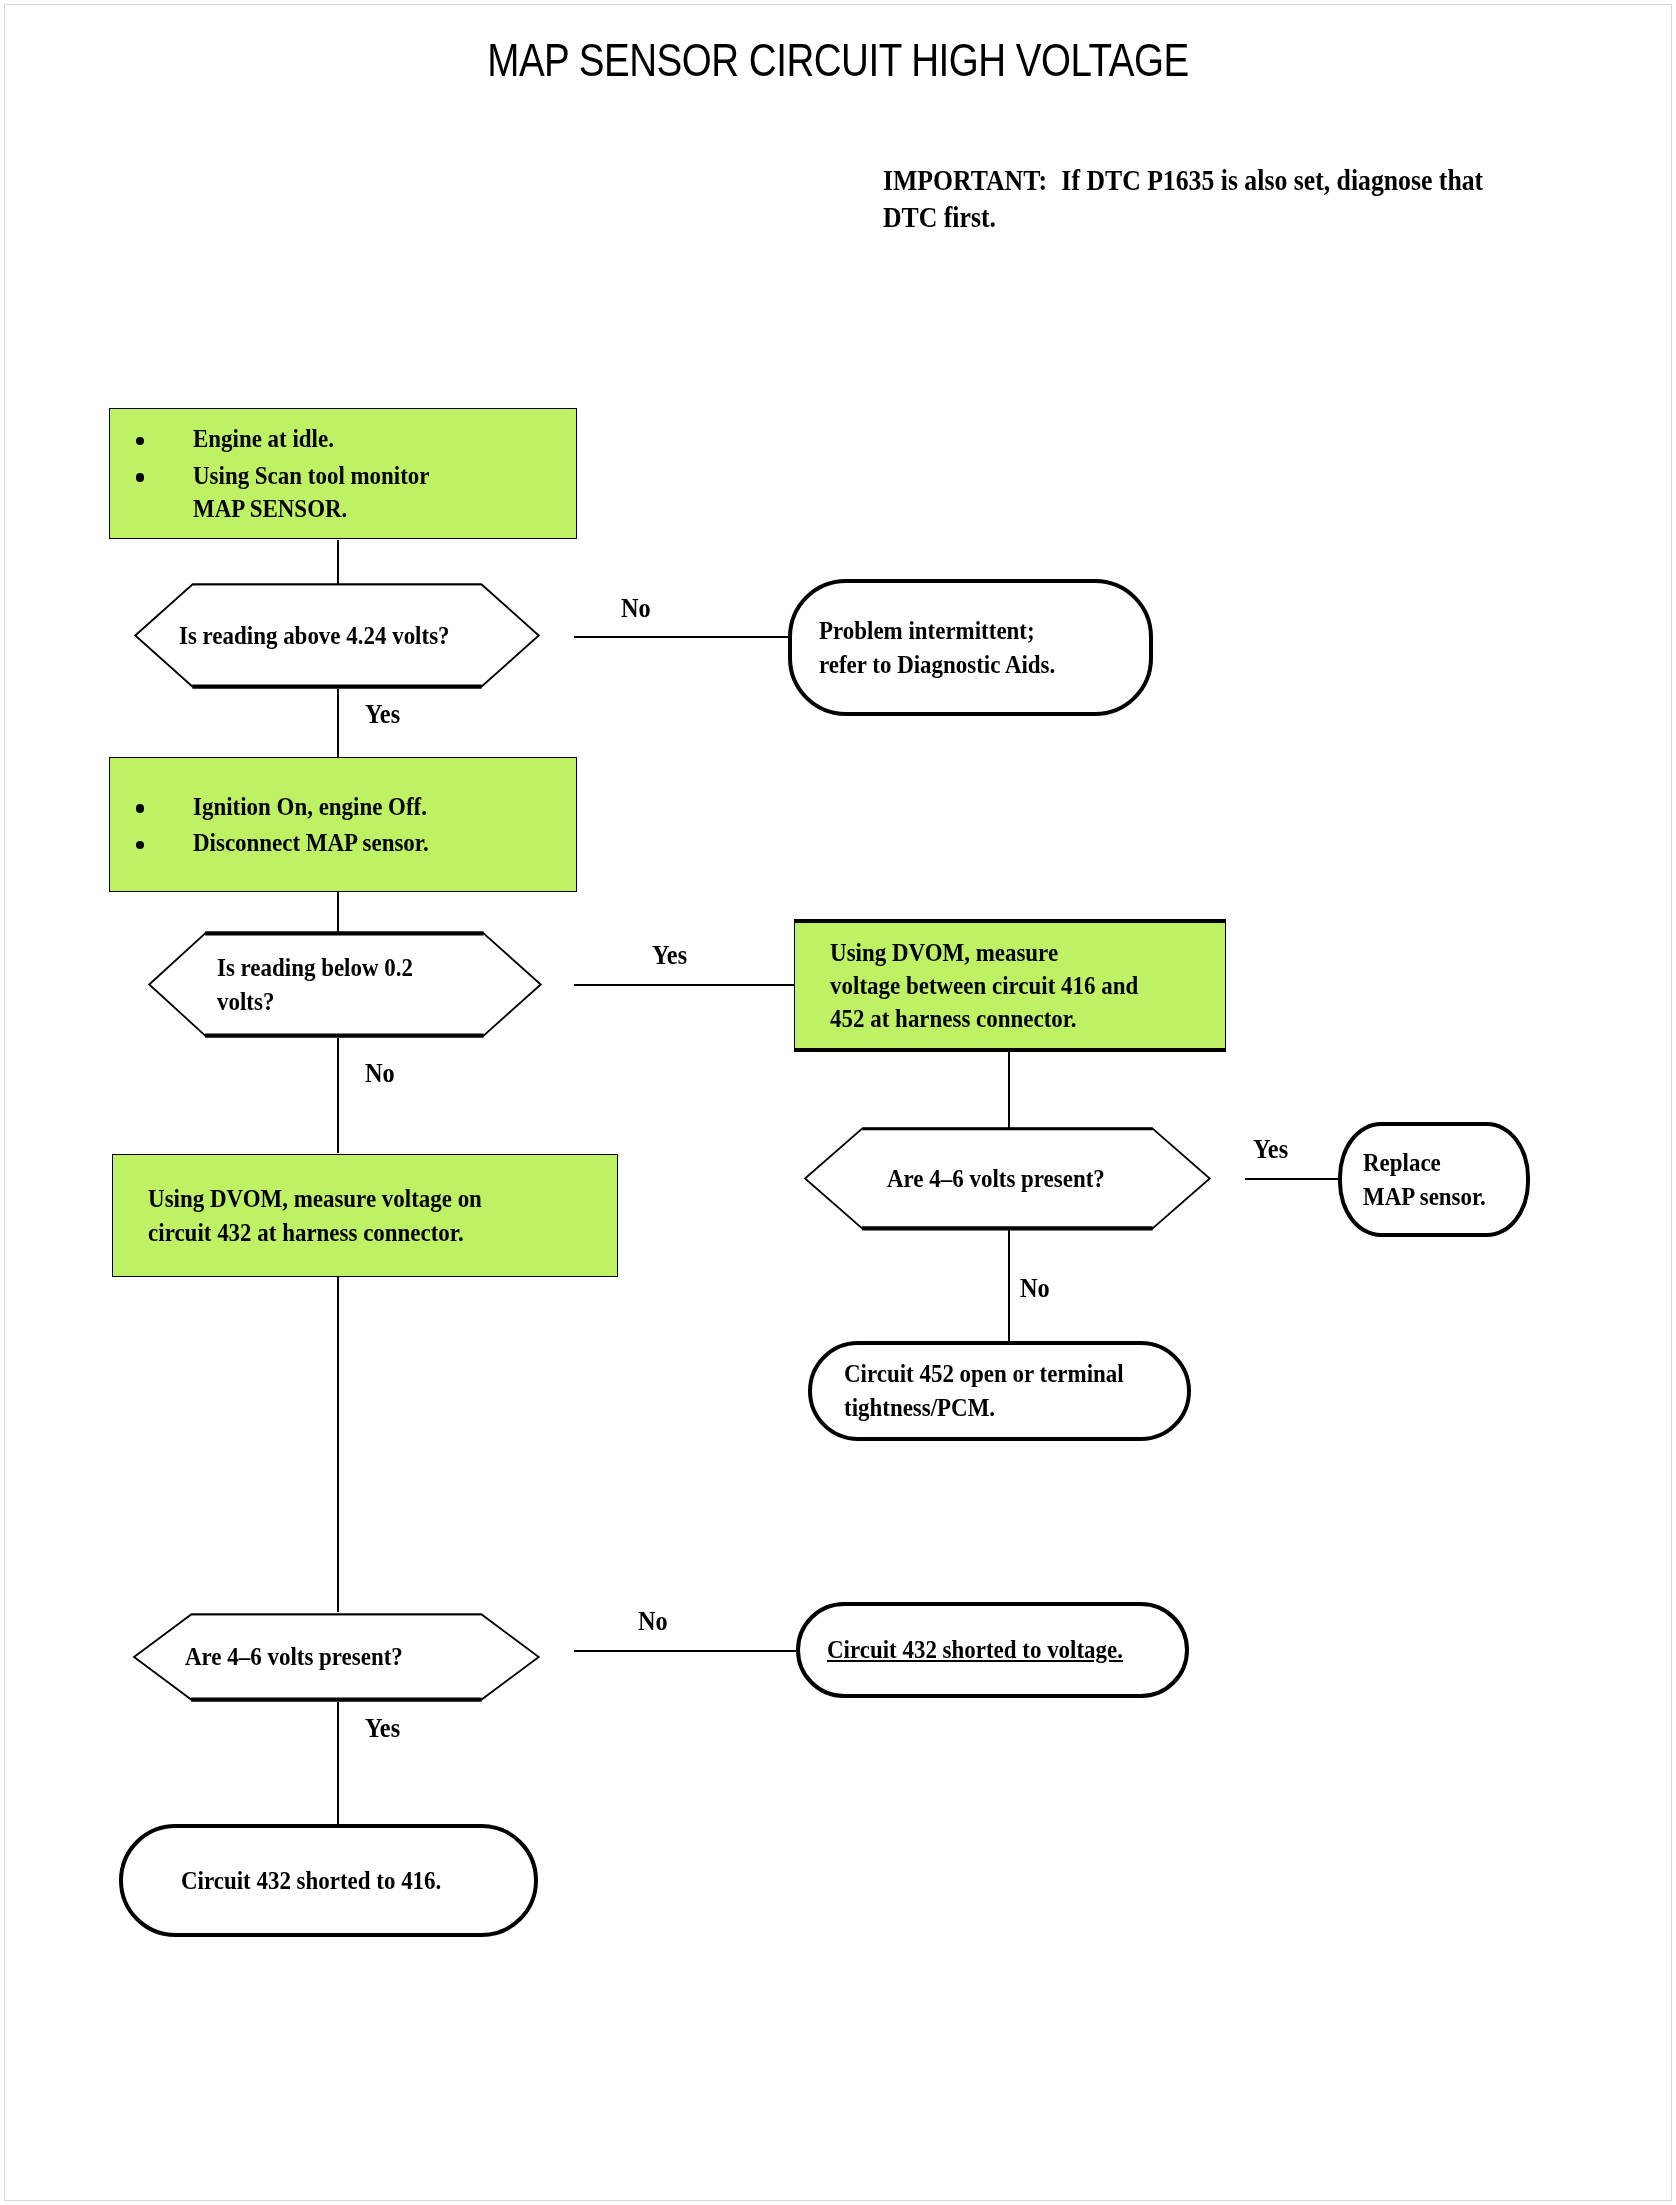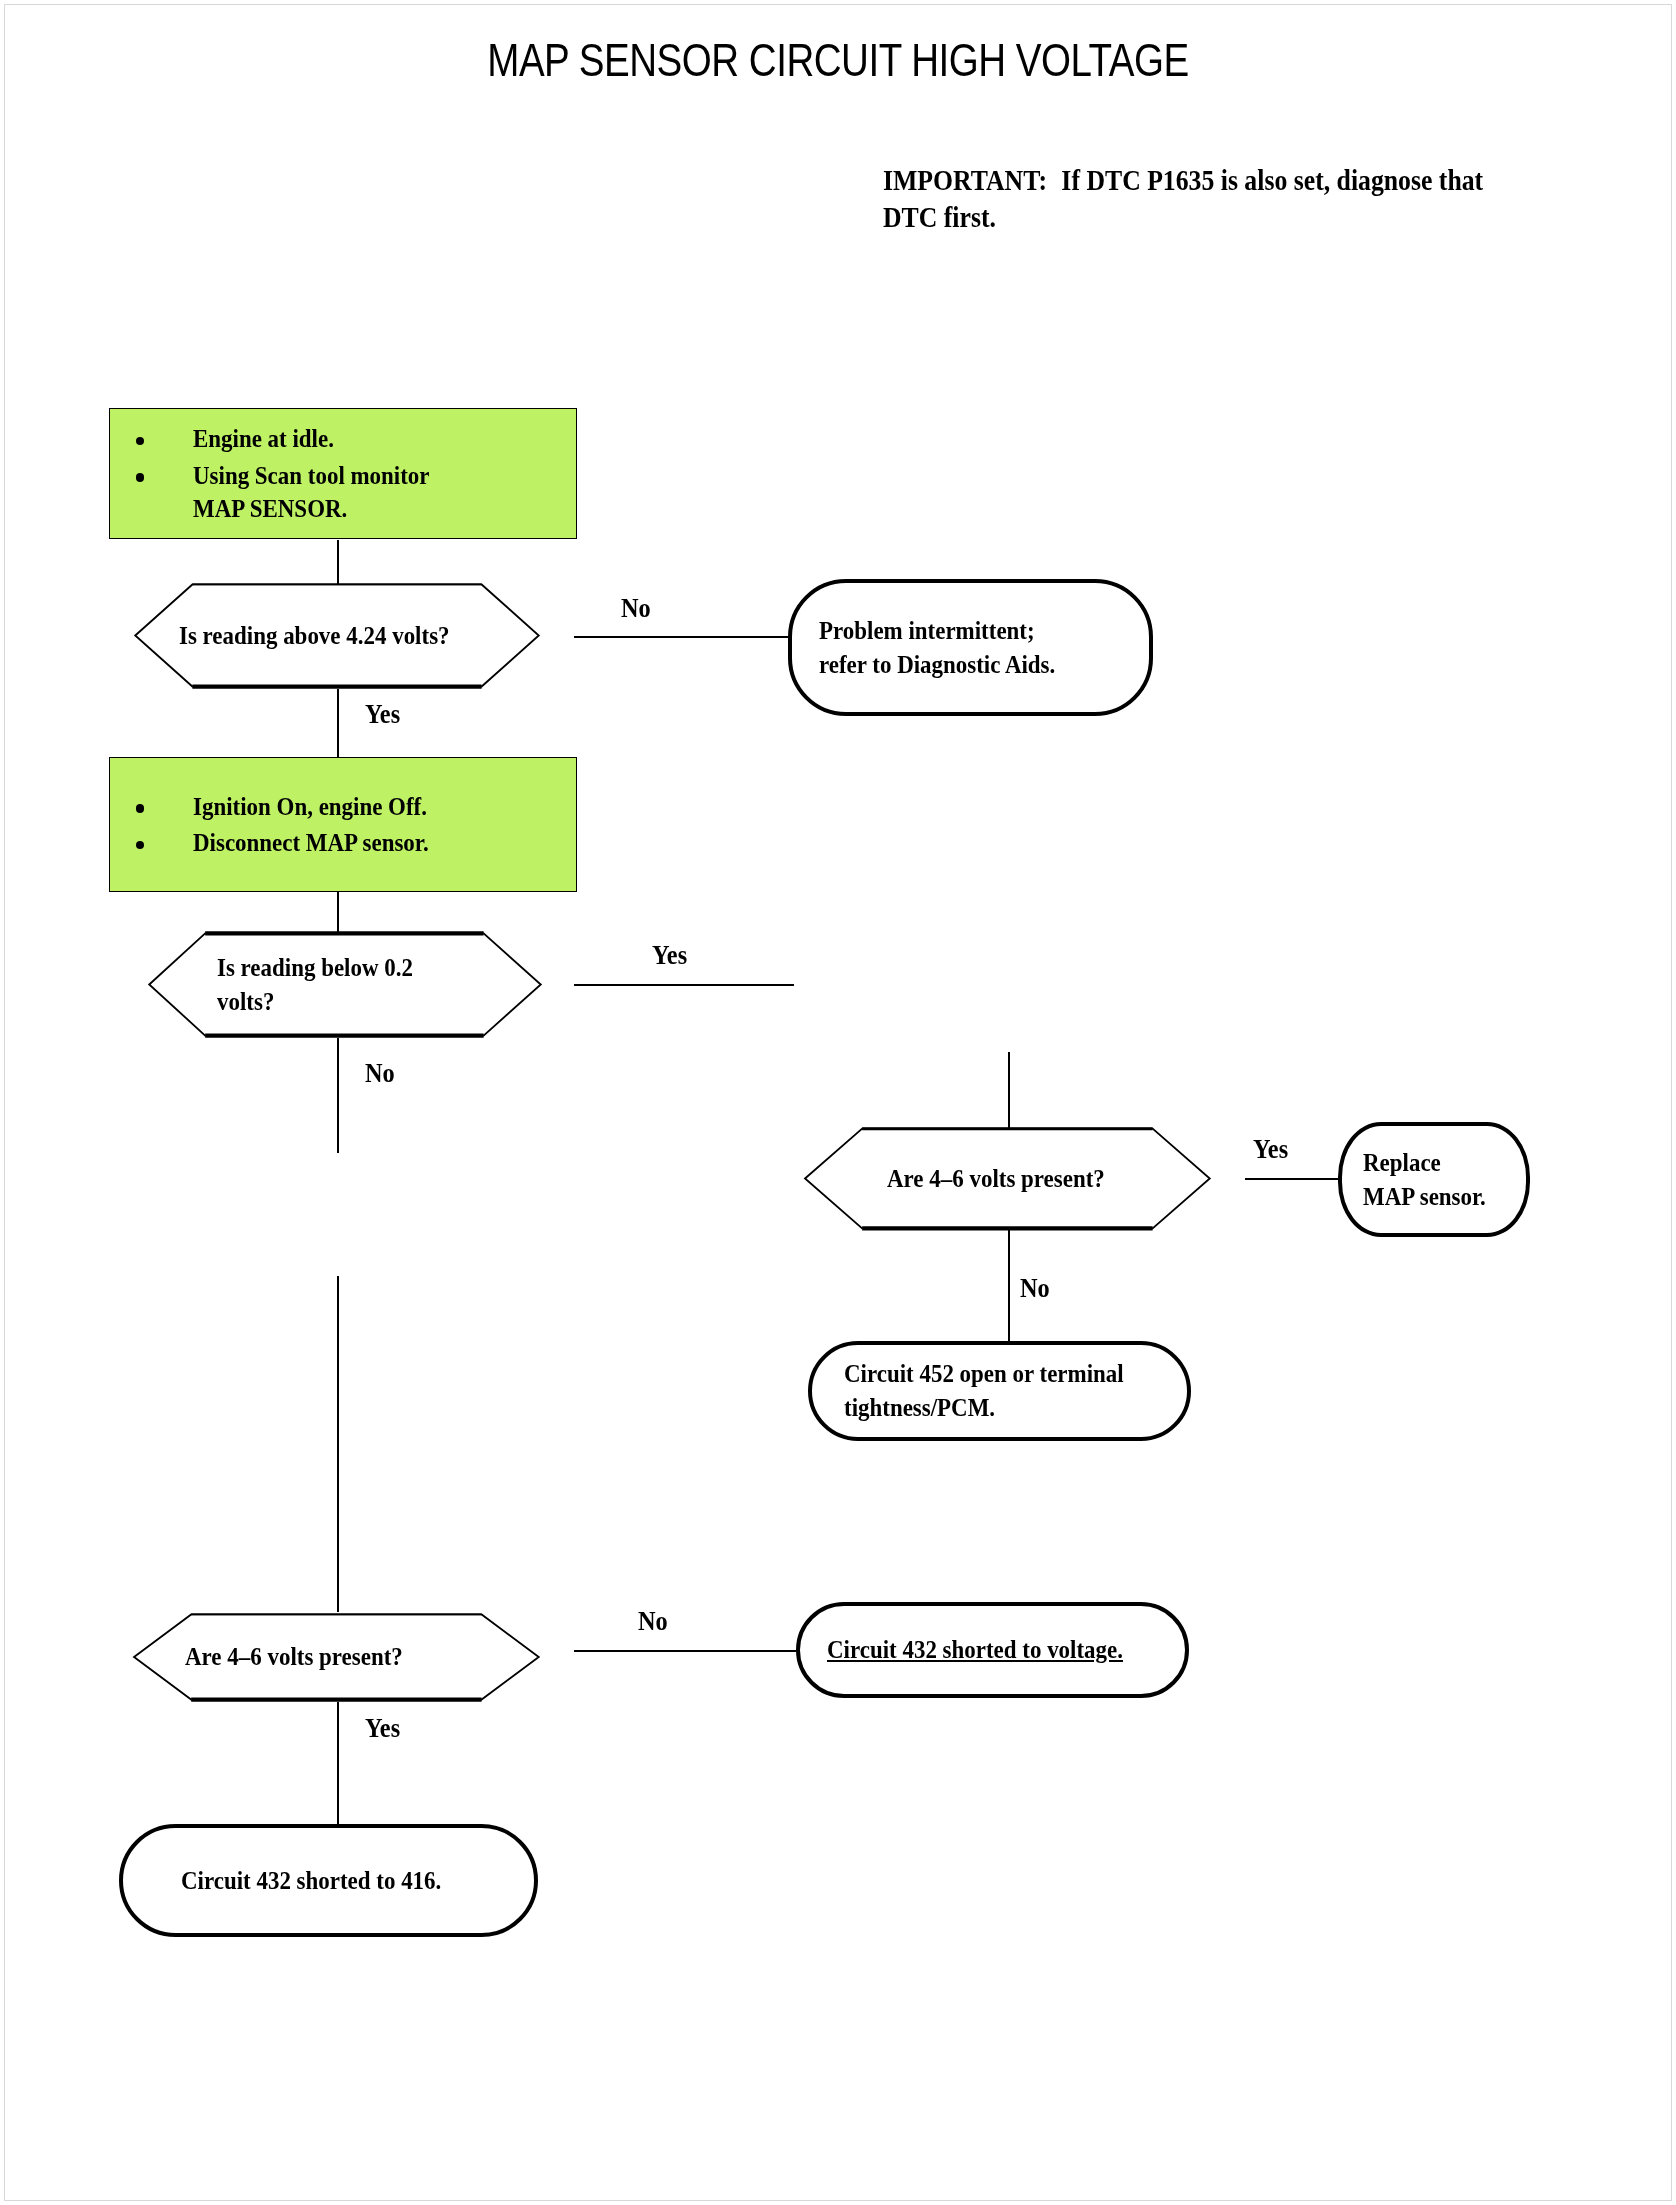--- a/index.html
+++ b/index.html
@@ -292,20 +292,27 @@
       <polygon points="56,88 148,4 606,4 700,88 606,172 148,172" fill="#ffffff" stroke="#000000" stroke-width="3"></polygon>
       <line x1="148" y1="172" x2="606" y2="172" stroke="#000000" stroke-width="7"></line>
       <line x1="148" y1="4" x2="606" y2="4" stroke="#000000" stroke-width="7"></line>
     </svg>
     <div class="dec-label" style="padding-left:102px; padding-right:43px;">
       <span>Is reading below 0.2
 volts?</span>
     </div>
   </div>
 
+  <div class="proc-box heavy" style="left:794px; top:919px; width:432px; height:133px;">
+    <div class="proc-inner">
+      <div class="node-text plain-para">Using DVOM, measure
+voltage between circuit 416 and
+452 at harness connector.</div>
+    </div>
+  </div>
 
   <div class="decision" style="left:771px; top:1126px; width:474px; height:105px;">
     <svg width="474" height="105" viewBox="0 0 780 172">
       <polygon points="56,86 150,4 628,4 722,86 628,168 150,168" fill="#ffffff" stroke="#000000" stroke-width="3"></polygon>
       <line x1="150" y1="168" x2="628" y2="168" stroke="#000000" stroke-width="7"></line>
       <line x1="150" y1="4" x2="628" y2="4" stroke="#000000" stroke-width="5"></line>
     </svg>
     <div class="dec-label" style="padding-left:0; justify-content:center;">
       <span style="text-align:center;">Are 4–6 volts present?</span>
     </div>
@@ -318,20 +325,26 @@
     </div>
   </div>
 
   <div class="terminator" style="left:808px; top:1341px; width:383px; height:100px; border-radius:50px/50px;">
     <div class="term-inner" style="padding-left:32px;">
       <span>Circuit 452 open or terminal
 tightness/PCM.</span>
     </div>
   </div>
 
+  <div class="proc-box" style="left:112px; top:1154px; width:506px; height:123px;">
+    <div class="proc-inner">
+      <div class="node-text plain-para">Using DVOM, measure voltage on
+circuit 432 at harness connector.</div>
+    </div>
+  </div>
 
   <div class="decision" style="left:100px; top:1612px; width:474px; height:90px;">
     <svg width="474" height="90" viewBox="0 0 780 148">
       <polygon points="56,74 150,4 628,4 722,74 628,144 150,144" fill="#ffffff" stroke="#000000" stroke-width="3"></polygon>
       <line x1="150" y1="144" x2="628" y2="144" stroke="#000000" stroke-width="7"></line>
       <line x1="150" y1="4" x2="628" y2="4" stroke="#000000" stroke-width="3"></line>
     </svg>
     <div class="dec-label" style="padding-left:85px; padding-right:58px;">
       <span>Are 4–6 volts present?</span>
     </div>

